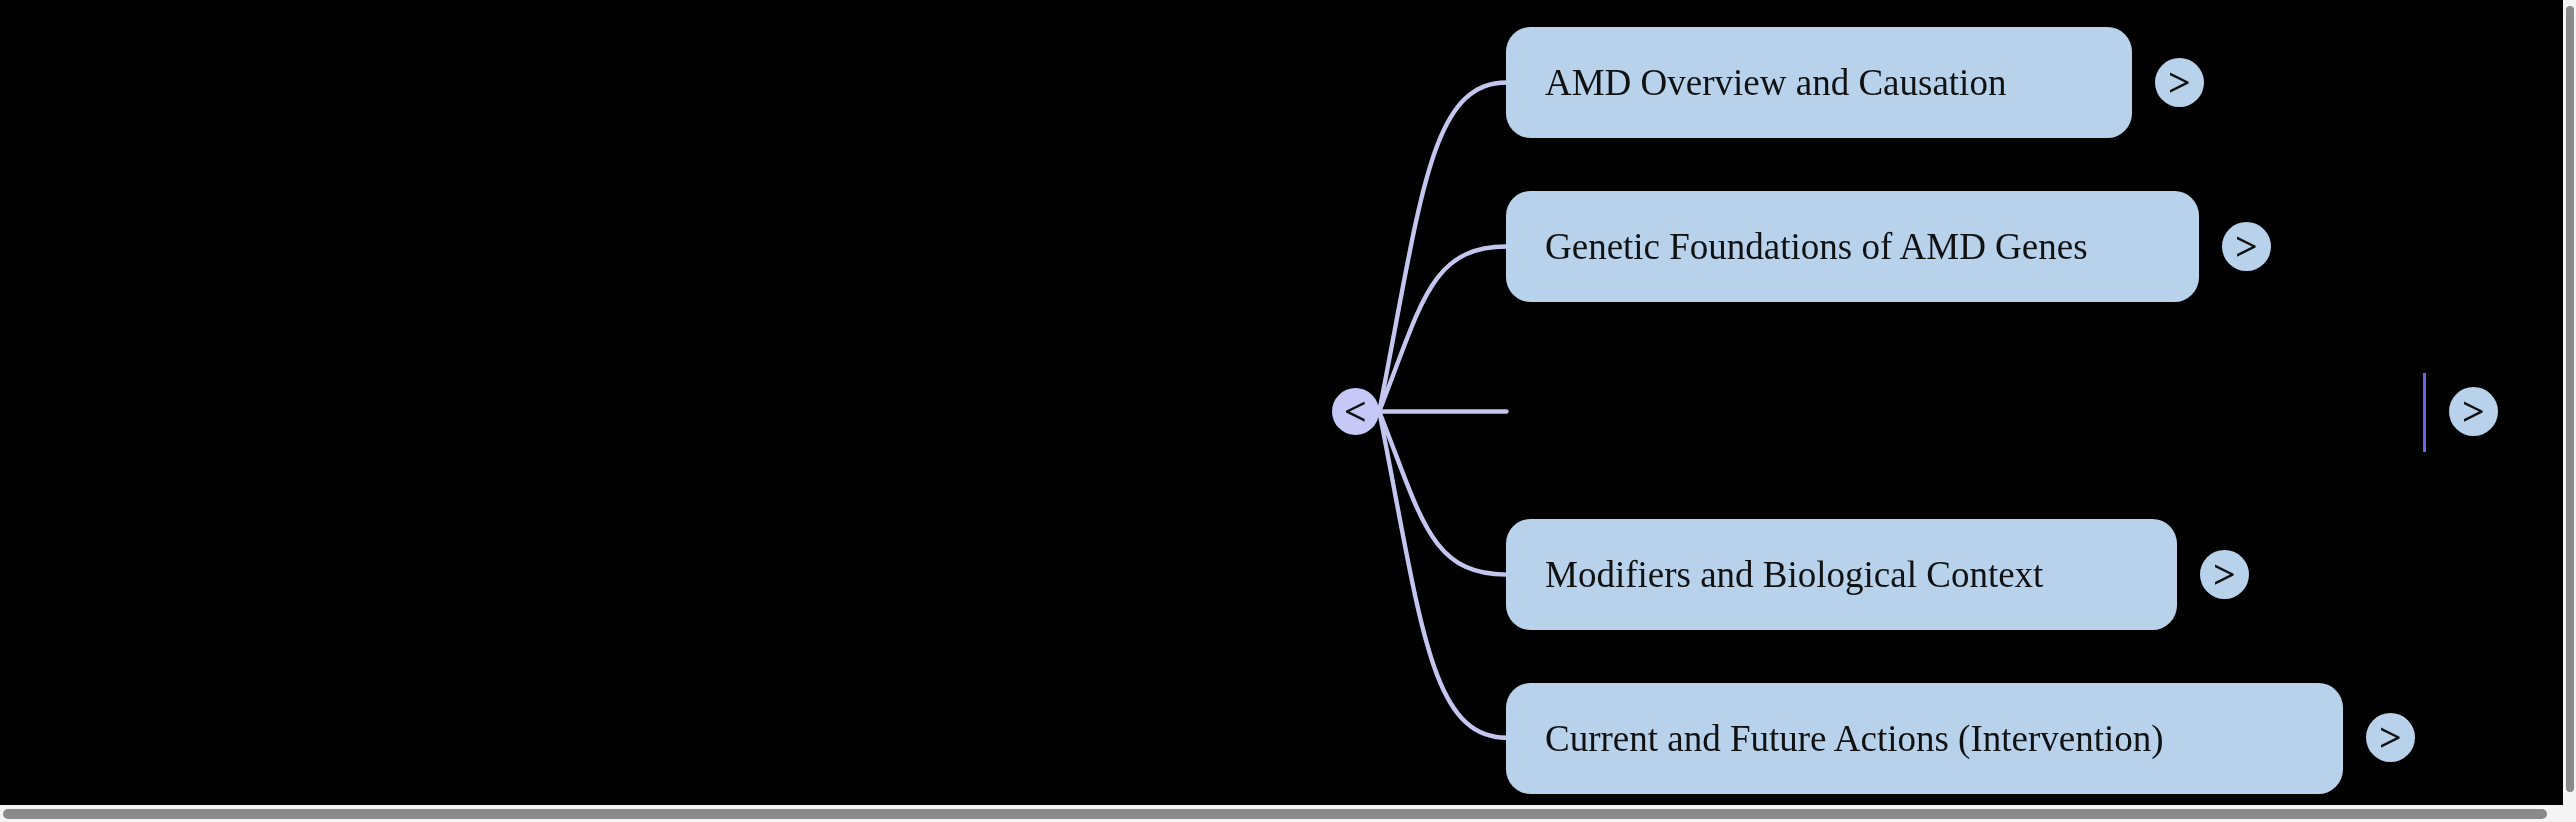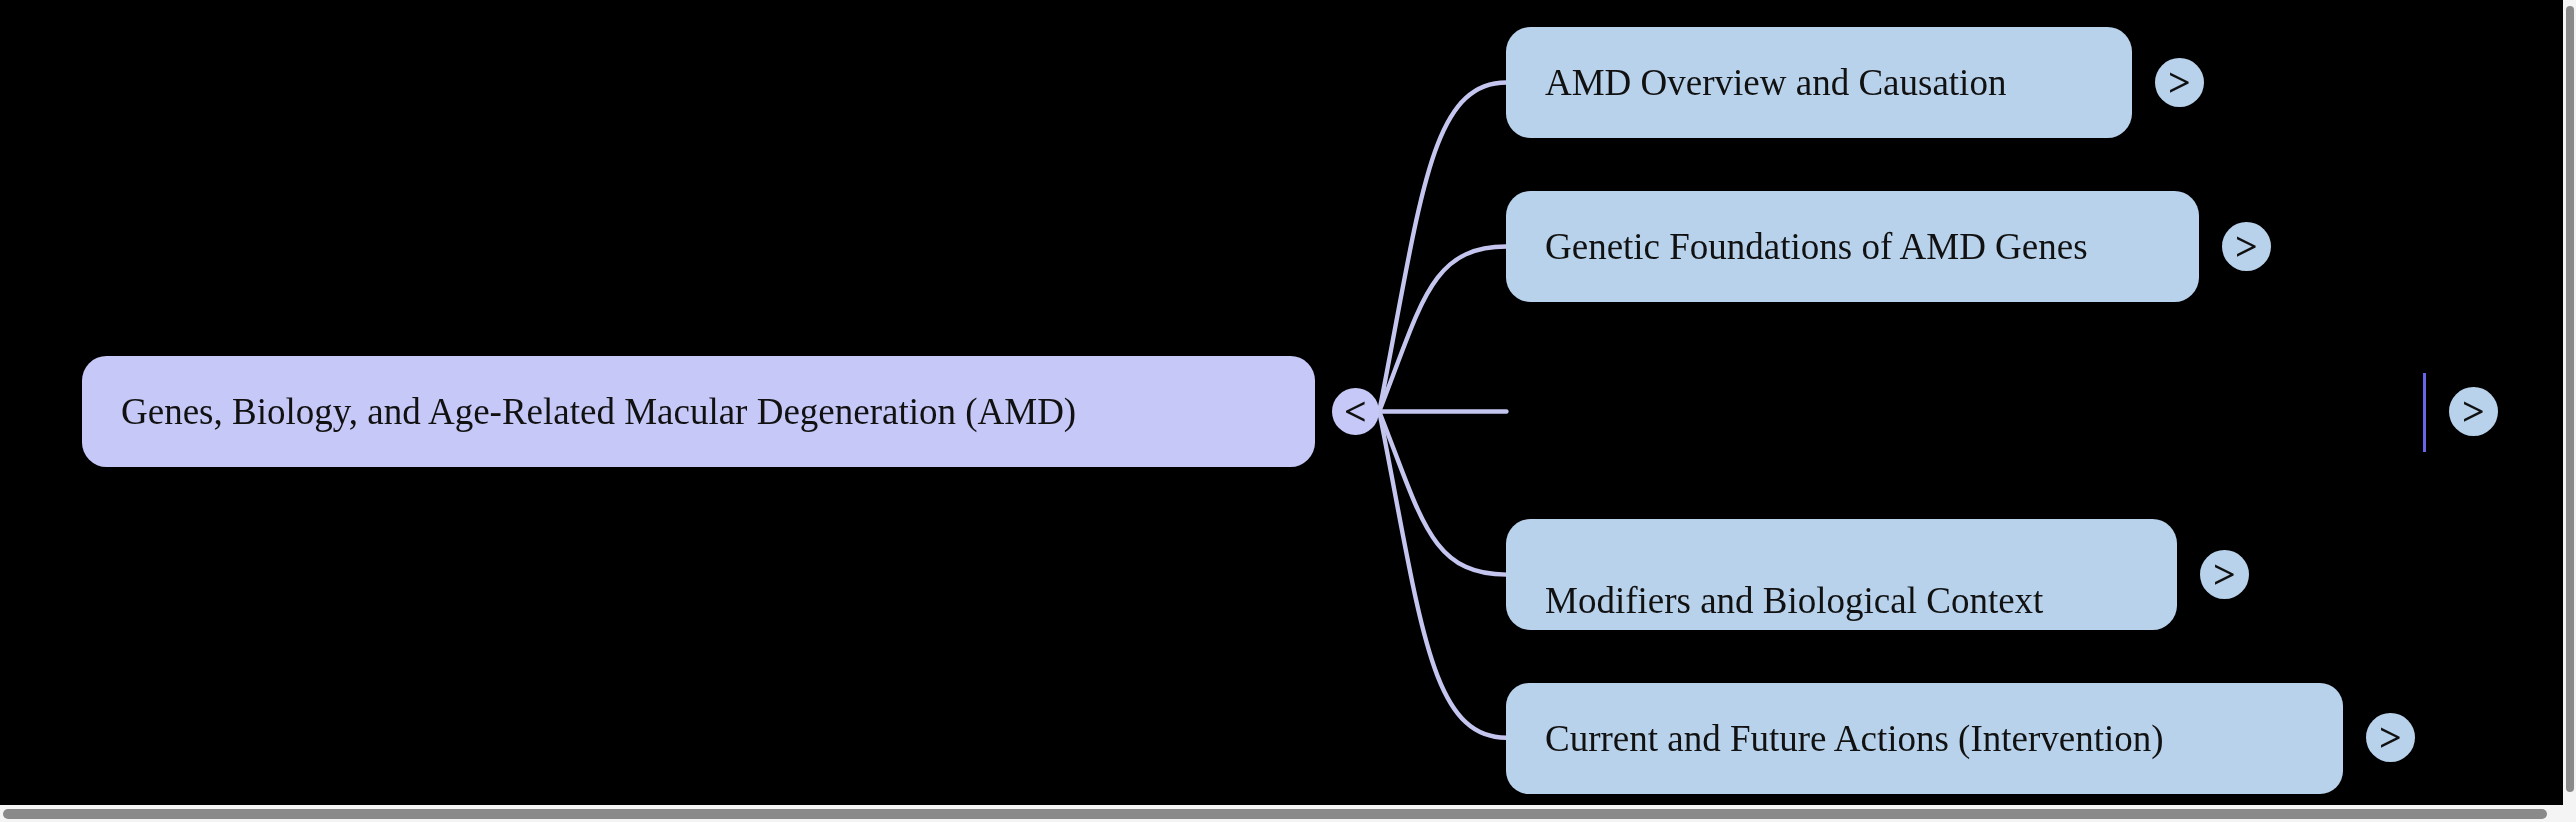--- a/index.html
+++ b/index.html
@@ -93,23 +93,20 @@
 <div class="stage">
 
   <svg class="links" viewBox="0 0 2936 937">
     <path d="M 1572 469 C 1620 225, 1630 94, 1717 94"></path>
     <path d="M 1572 469 C 1620 347, 1630 281, 1717 281"></path>
     <path d="M 1572 469 L 1717 469"></path>
     <path d="M 1572 469 C 1620 590, 1630 655, 1717 655"></path>
     <path d="M 1572 469 C 1620 711, 1630 841, 1717 841"></path>
   </svg>
 
-  <div class="node root-node" style="left:82px; top:356px; width:1233px;">
-    <span>Genes, Biology, and Age-Related Macular Degeneration (AMD)</span>
-  </div>
   <div class="toggle root-toggle" style="left:1332px; top:388px;">
     <span>&lt;</span>
   </div>
 
   <div class="node child-node" style="left:1506px; top:27px; width:626px;">
     <span>AMD Overview and Causation</span>
   </div>
   <div class="toggle child-toggle" style="left:2155px; top:58px;">
     <span>&gt;</span>
   </div>
@@ -119,28 +116,28 @@
   </div>
   <div class="toggle child-toggle" style="left:2222px; top:222px;">
     <span>&gt;</span>
   </div>
 
   <div class="edge-caret" style="left:2423px; top:373px;"></div>
   <div class="toggle child-toggle" style="left:2449px; top:387px;">
     <span>&gt;</span>
   </div>
 
-  <div class="node child-node" style="left:1506px; top:519px; width:671px;align-items:flex-end;">
+  <div class="node child-node" style="left:1506px; top:519px; width:671px;">
     <span>Modifiers and Biological Context</span>
   </div>
   <div class="toggle child-toggle" style="left:2200px; top:550px;">
     <span>&gt;</span>
   </div>
 
-  <div class="node child-node" style="left:1506px; top:683px; width:837px;border-radius:23px;">
+  <div class="node child-node" style="left:1506px; top:683px; width:837px;">
     <span>Current and Future Actions (Intervention)</span>
   </div>
   <div class="toggle child-toggle" style="left:2366px; top:713px;">
     <span>&gt;</span>
   </div>
 
   <div class="scrollbar-track-v">
     <div class="scrollbar-thumb-v"></div>
   </div>
   <div class="scrollbar-track-h">

